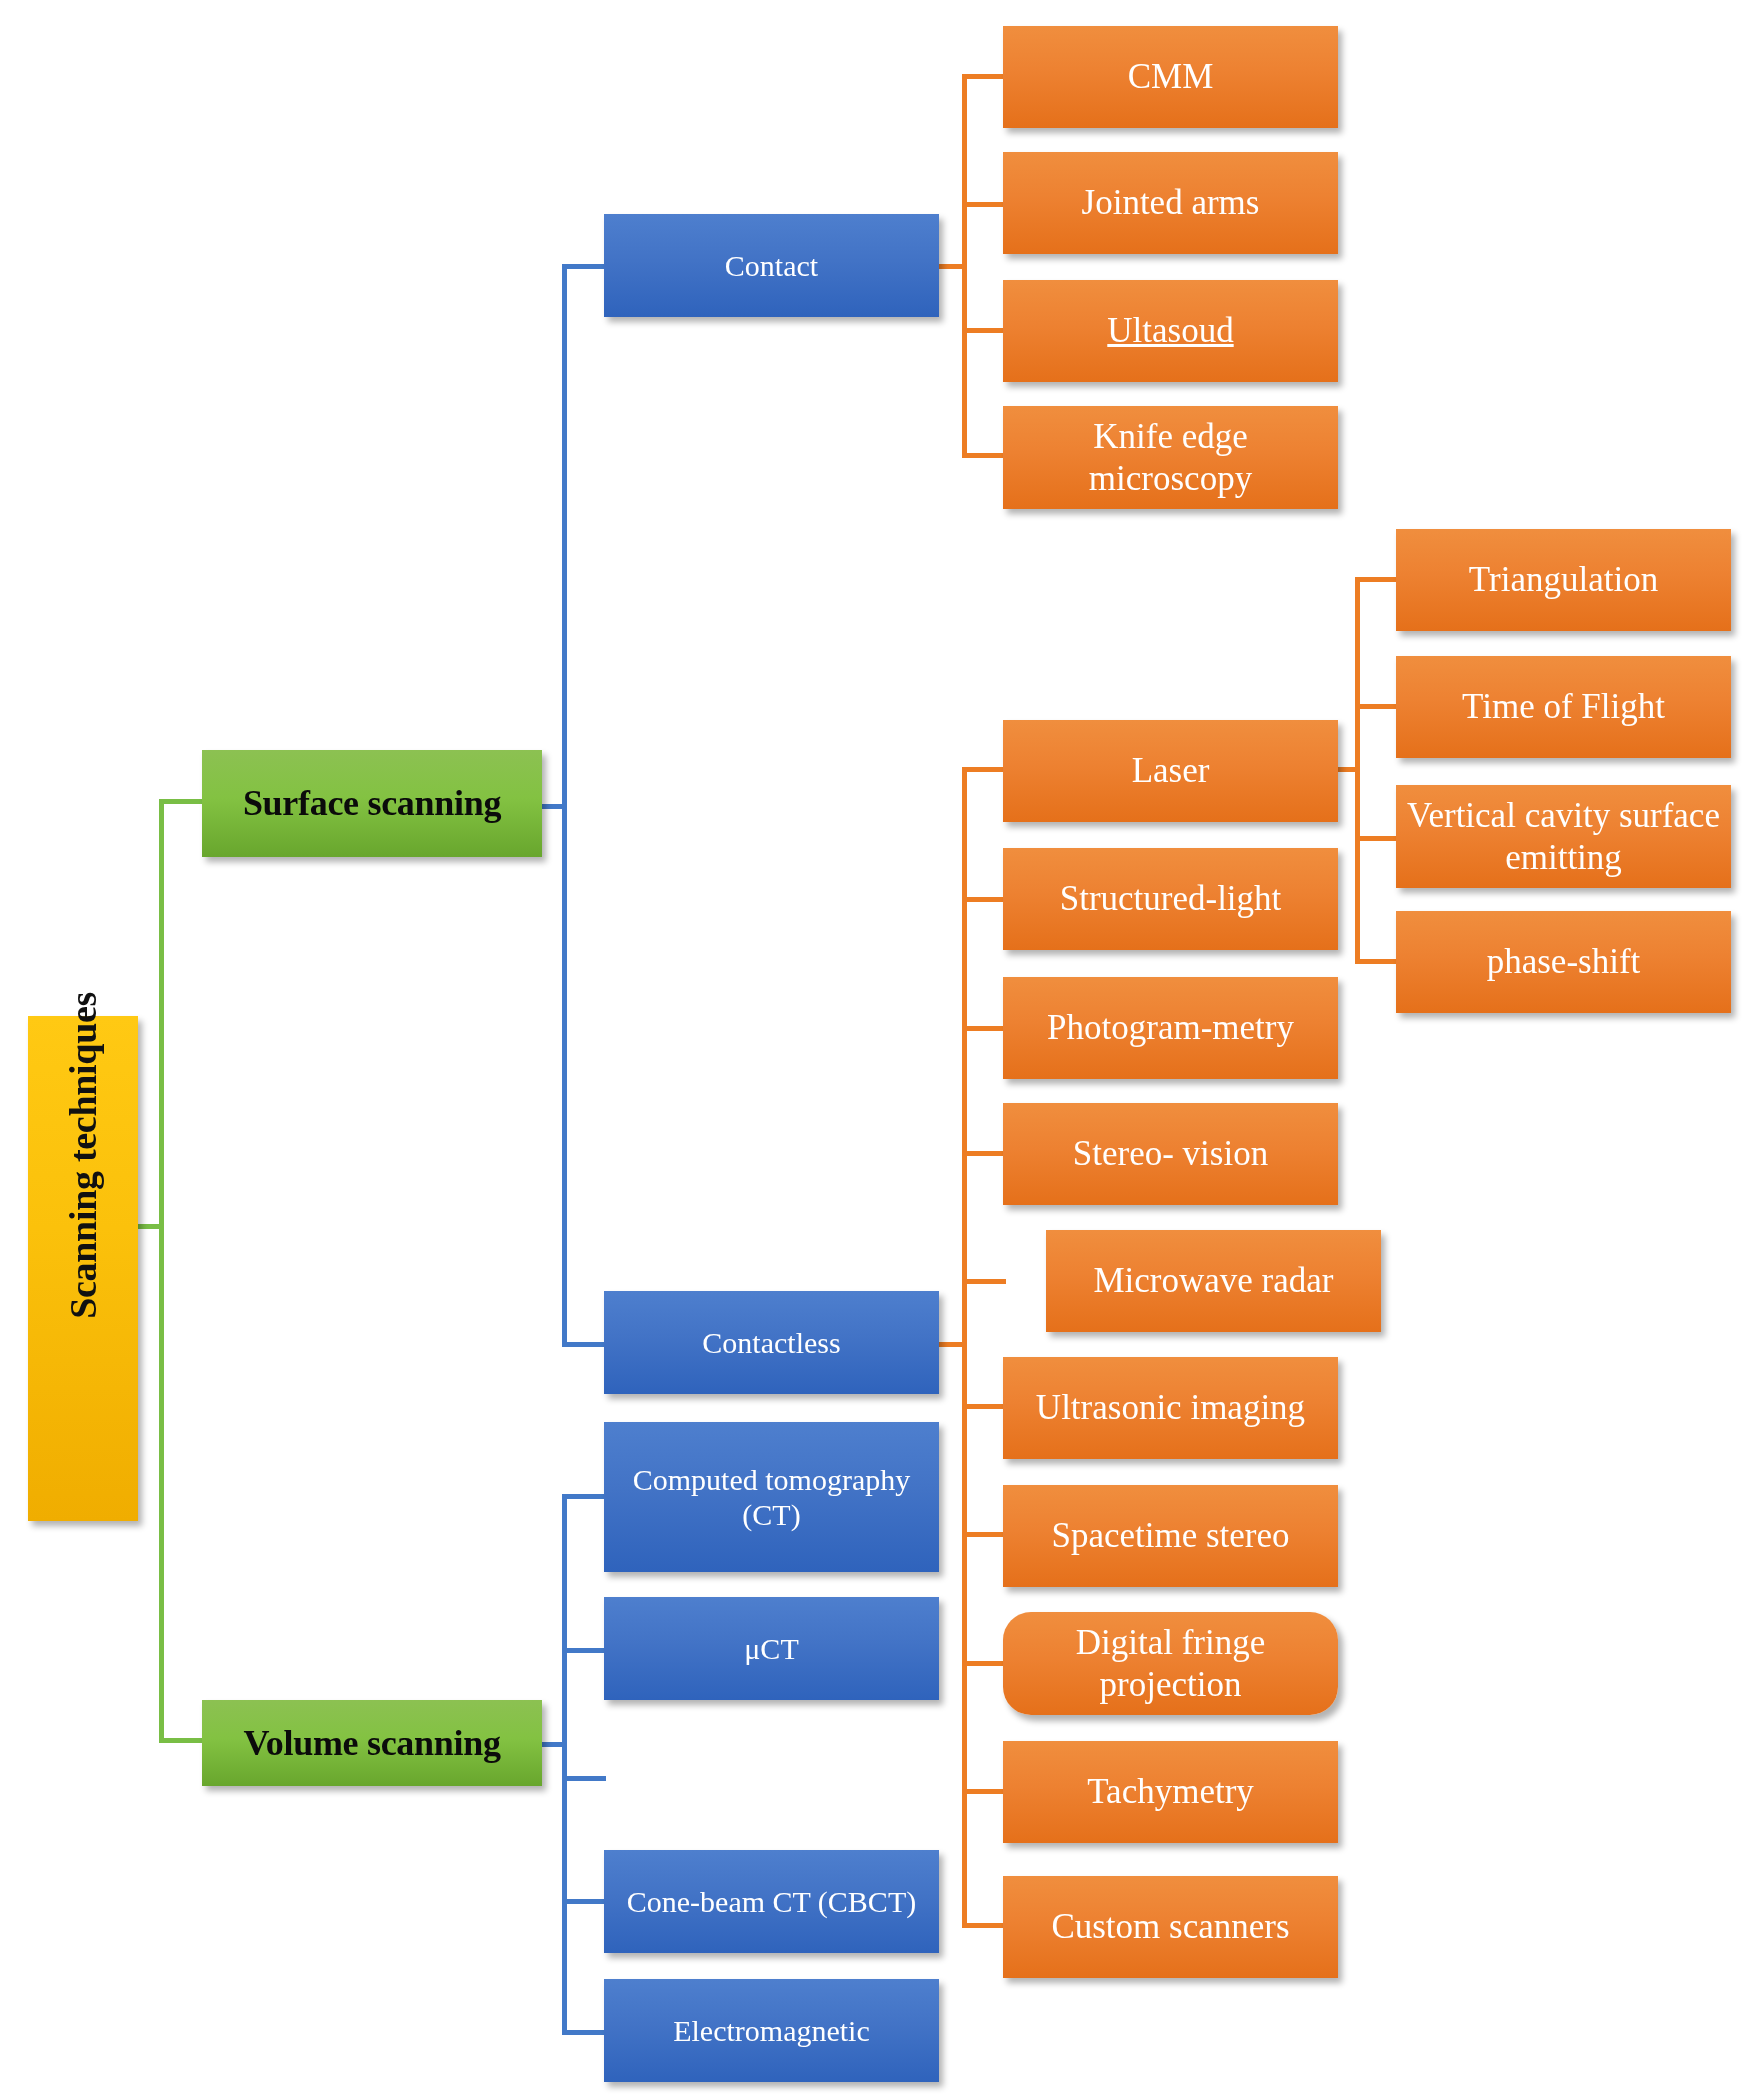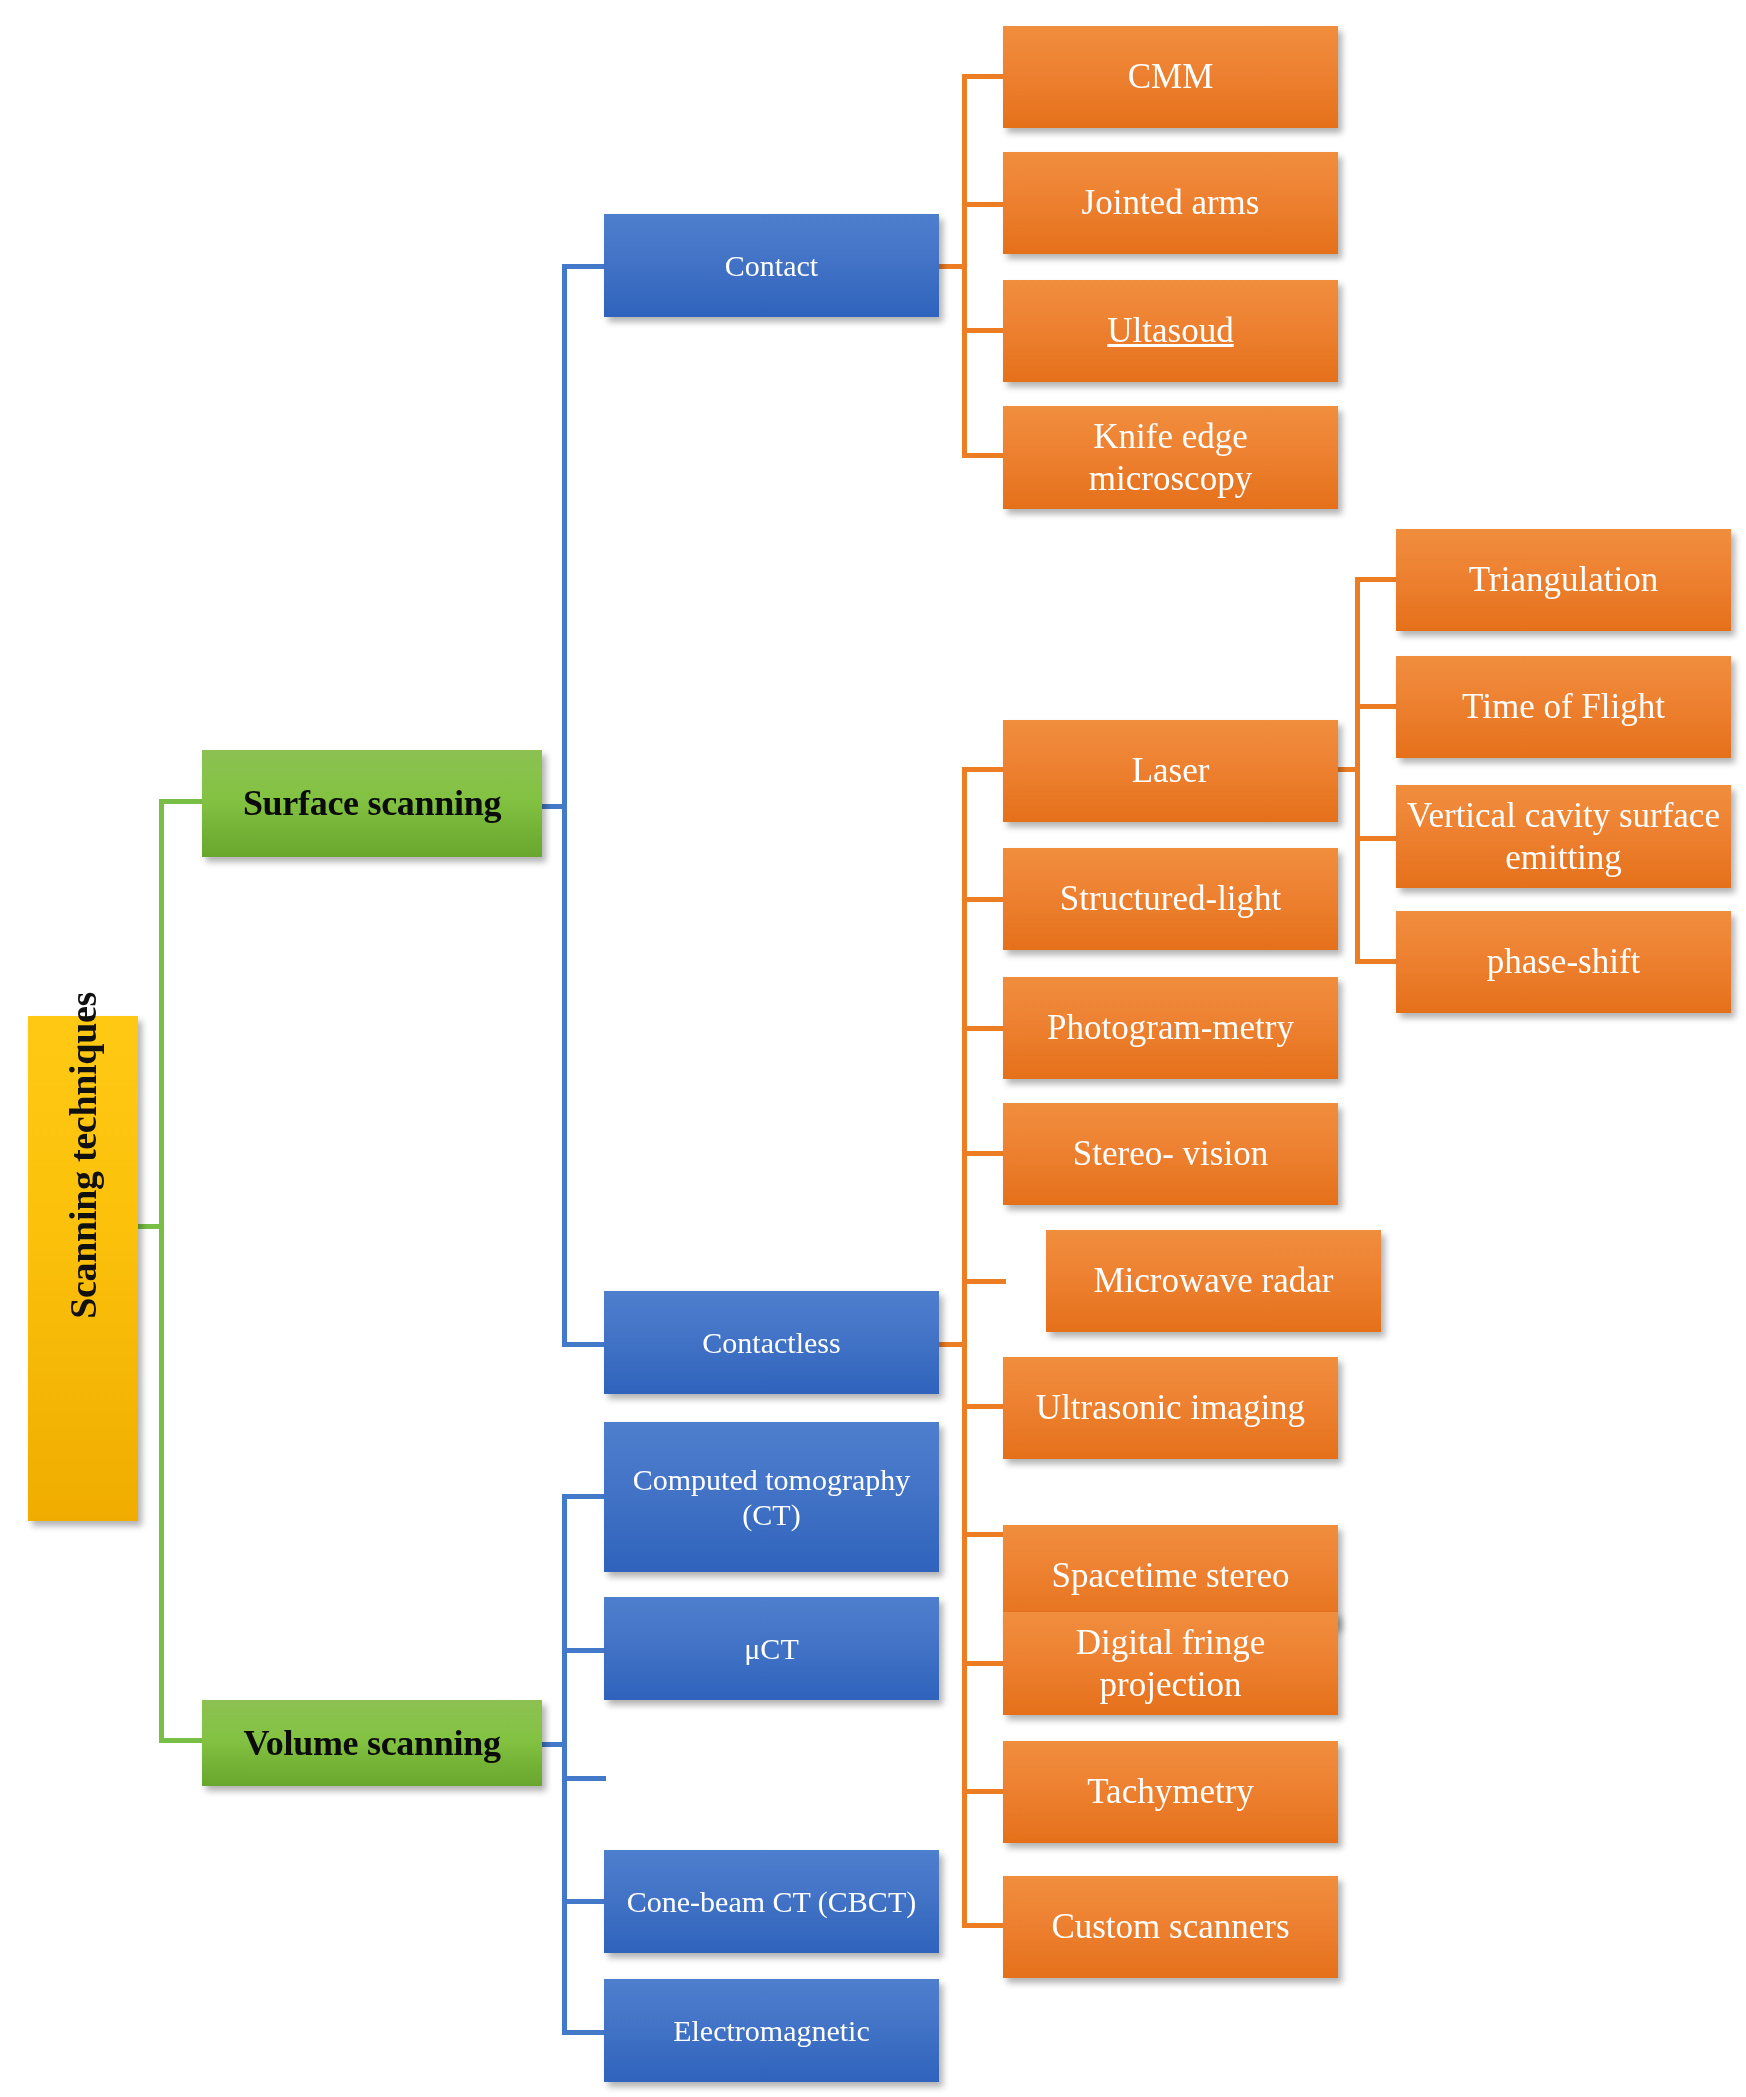--- a/index.html
+++ b/index.html
@@ -161,24 +161,24 @@
   </div>
   <div class="node orange" style="left:1003px;top:1103px;width:335px;height:102px;">
     <span>Stereo- vision</span>
   </div>
   <div class="node orange" style="left:1003px;top:1230px;width:335px;height:102px;margin-left:43px;">
     <span>Microwave radar</span>
   </div>
   <div class="node orange" style="left:1003px;top:1357px;width:335px;height:102px;">
     <span>Ultrasonic imaging</span>
   </div>
-  <div class="node orange" style="left:1003px;top:1485px;width:335px;height:102px;margin-top:40px;">
+  <div class="node orange" style="left:1003px;top:1485px;width:335px;height:102px;">
     <span>Spacetime stereo</span>
   </div>
-  <div class="node orange" style="left:1003px;top:1612px;width:335px;height:103px;">
+  <div class="node orange" style="left:1003px;top:1612px;width:335px;height:103px;border-radius:28px;">
     <span>Digital fringe projection</span>
   </div>
   <div class="node orange" style="left:1003px;top:1741px;width:335px;height:102px;">
     <span>Tachymetry</span>
   </div>
   <div class="node orange" style="left:1003px;top:1876px;width:335px;height:102px;">
     <span>Custom scanners</span>
   </div>
 
   <div class="node orange" style="left:1396px;top:529px;width:335px;height:102px;">

